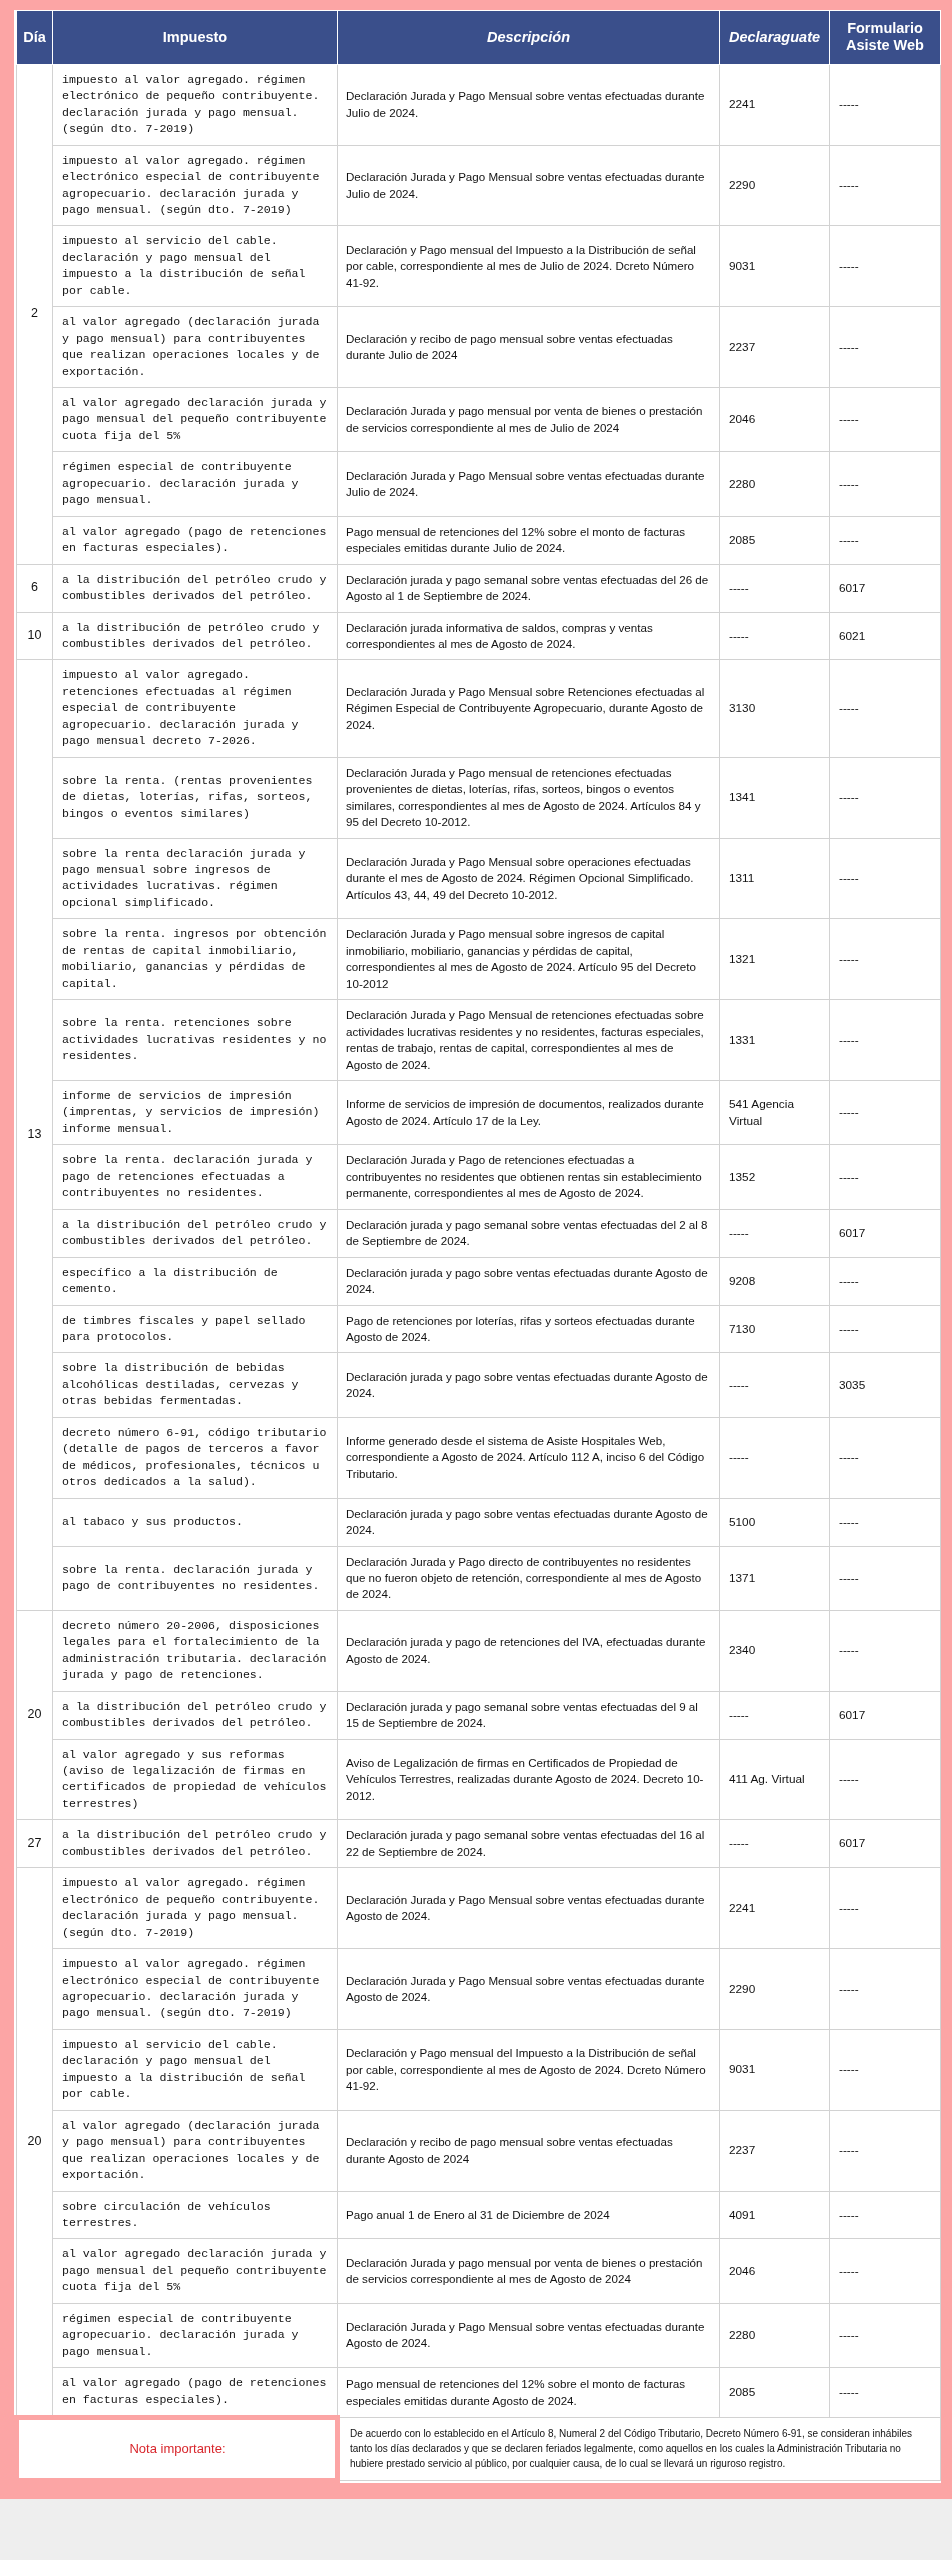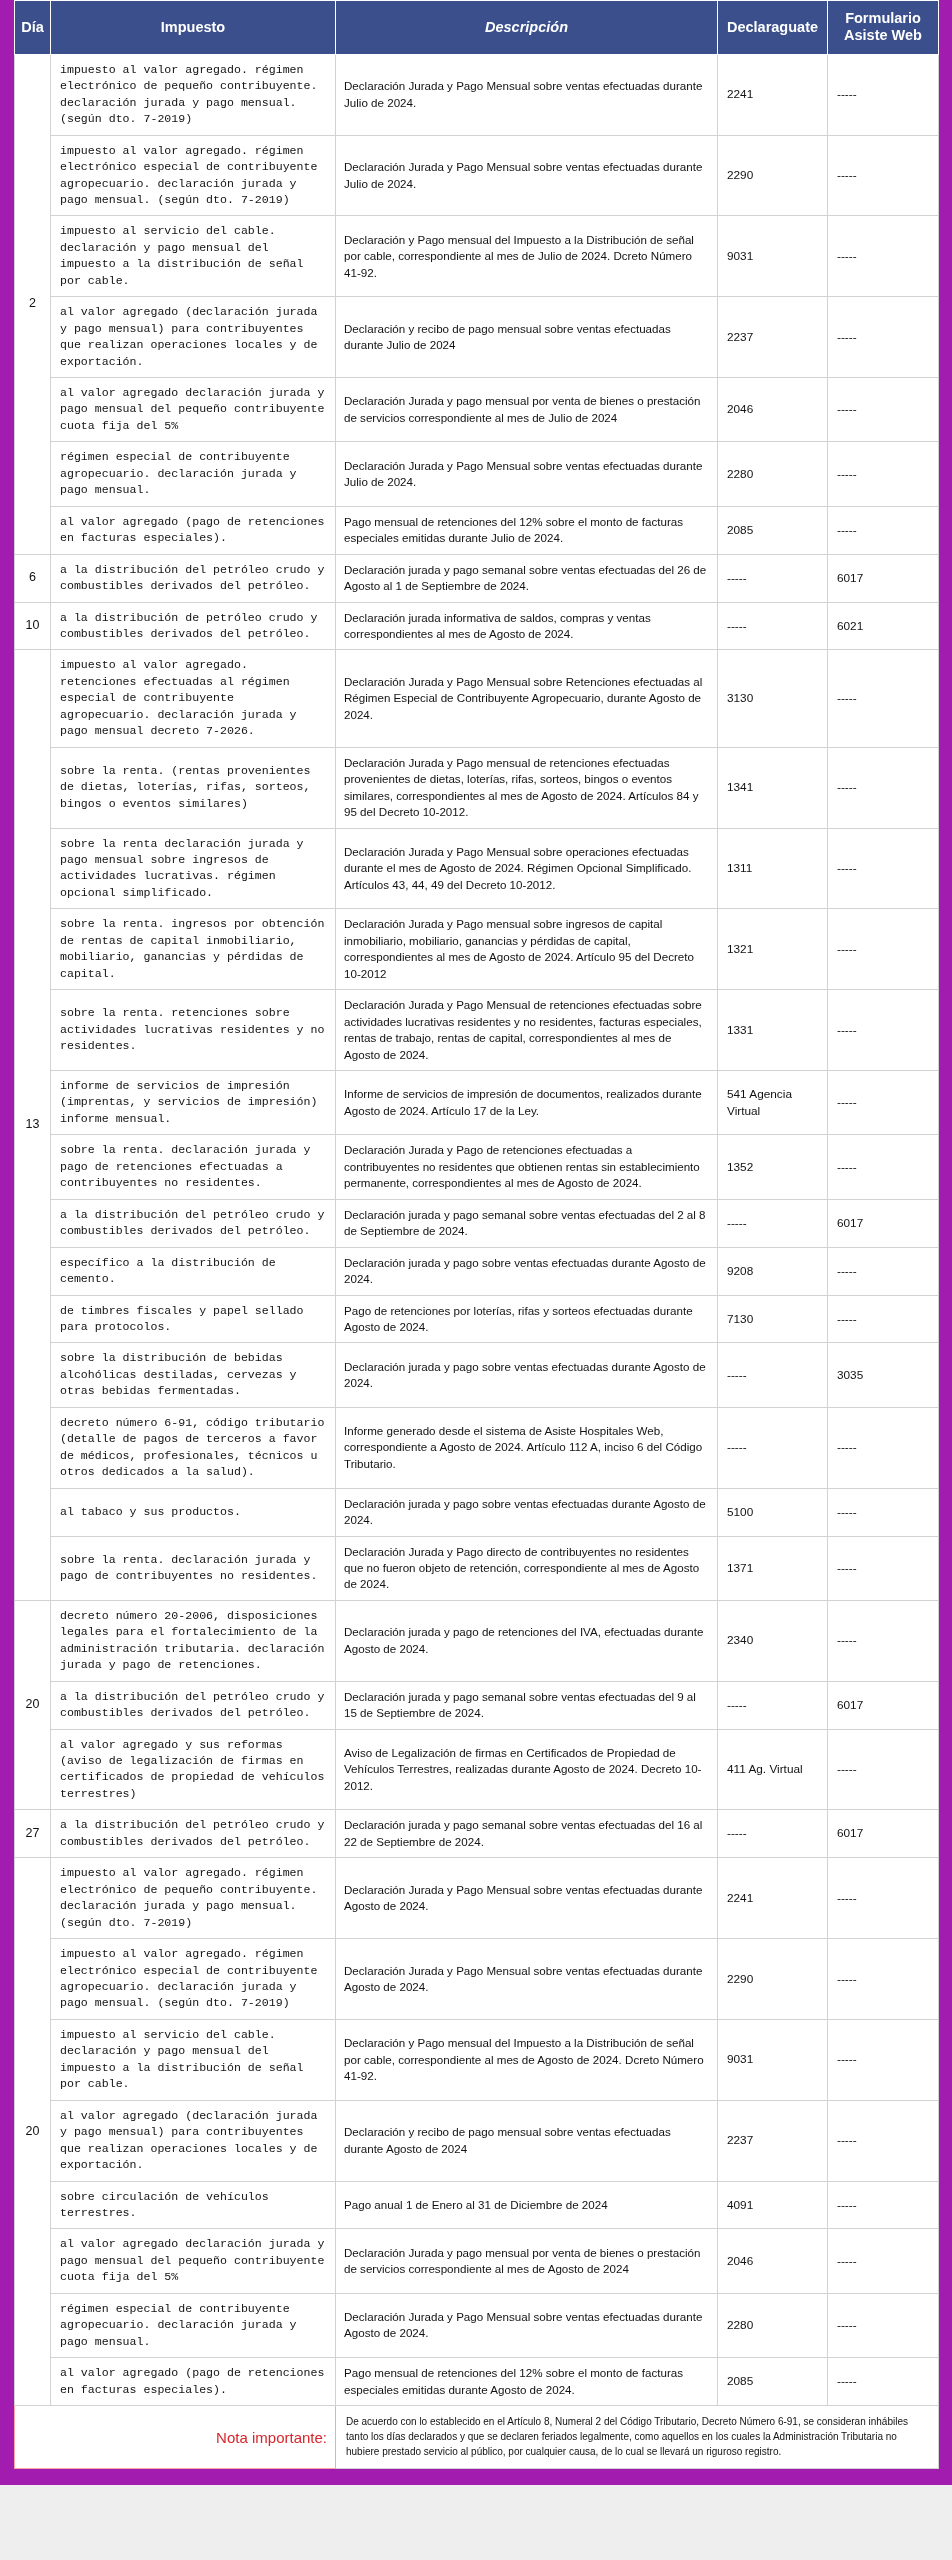--- a/index.html
+++ b/index.html
@@ -9,22 +9,22 @@
     background: #eeeeee;
   }
   body {
     width: 952px;
     font-family: "Liberation Sans", sans-serif;
     -webkit-font-smoothing: antialiased;
   }
   .page {
     width: 952px;
     box-sizing: border-box;
-    padding: 0 14px 16px 14px;
-    background: #a21caf;
+    padding: 10px 14px 16px 14px;
+    background: #fca5a5;
   }
   table.cal {
     border-collapse: collapse;
     width: 924px;
     table-layout: fixed;
     background: #ffffff;
     border: 1px solid #c8c8c8;
   }
   table.cal col.c-dia      { width: 36px; }
   table.cal col.c-imp      { width: 285px; }
@@ -66,26 +66,26 @@
   tbody td.num-cell {
     text-align: left;
     padding-left: 9px;
     font-size: 11.8px;
   }
   tbody tr.group-start > td { border-top: 1px solid #cfcfcf; }
 
   
   td.note-label {
     color: #d8262c;
-    font-size: 15px;
+    font-size: 13px;
     line-height: 1.4;
     padding: 9px 8px 9px 9px;
     vertical-align: middle;
-    text-align: right;
-    border: 1px solid #fca5a5;
+    text-align: center;
+    border: 5px solid #fca5a5;
   }
   td.note-body {
     font-size: 10px;
     line-height: 1.48;
     padding: 9px 10px;
     vertical-align: middle;
     border: 1px solid #d2d2d2;
   }
 </style>
 </head>
@@ -98,21 +98,21 @@
         <col class="c-imp">
         <col class="c-desc">
         <col class="c-decl">
         <col class="c-form">
     </colgroup>
     <thead>
       <tr>
         <th class="th-dia" style="background: rgb(58, 79, 139); color: rgb(255, 255, 255);">Día</th>
         <th style="background: rgb(58, 79, 139); color: rgb(255, 255, 255);">Impuesto</th>
         <th style="background: rgb(58, 79, 139); color: rgb(255, 255, 255); font-style: italic;">Descripción</th>
-        <th style="background: rgb(58, 79, 139); color: rgb(255, 255, 255);">Declaraguate</th>
+        <th style="background: rgb(58, 79, 139); color: rgb(255, 255, 255); font-style: italic;">Declaraguate</th>
         <th style="background: rgb(58, 79, 139); color: rgb(255, 255, 255);">Formulario Asiste Web</th>
       </tr>
     </thead>
     <tbody id="cal-body">
         <tr class="group-start">
           <td class="day-cell" rowspan="7">2</td>
           <td class="impuesto-cell">impuesto al valor agregado. régimen electrónico de pequeño contribuyente. declaración jurada y pago mensual. (según dto. 7-2019)</td>
           <td class="descripcion-cell">Declaración Jurada y Pago Mensual sobre ventas efectuadas durante Julio de 2024.</td>
           <td class="num-cell">2241</td>
           <td class="num-cell">-----</td>

